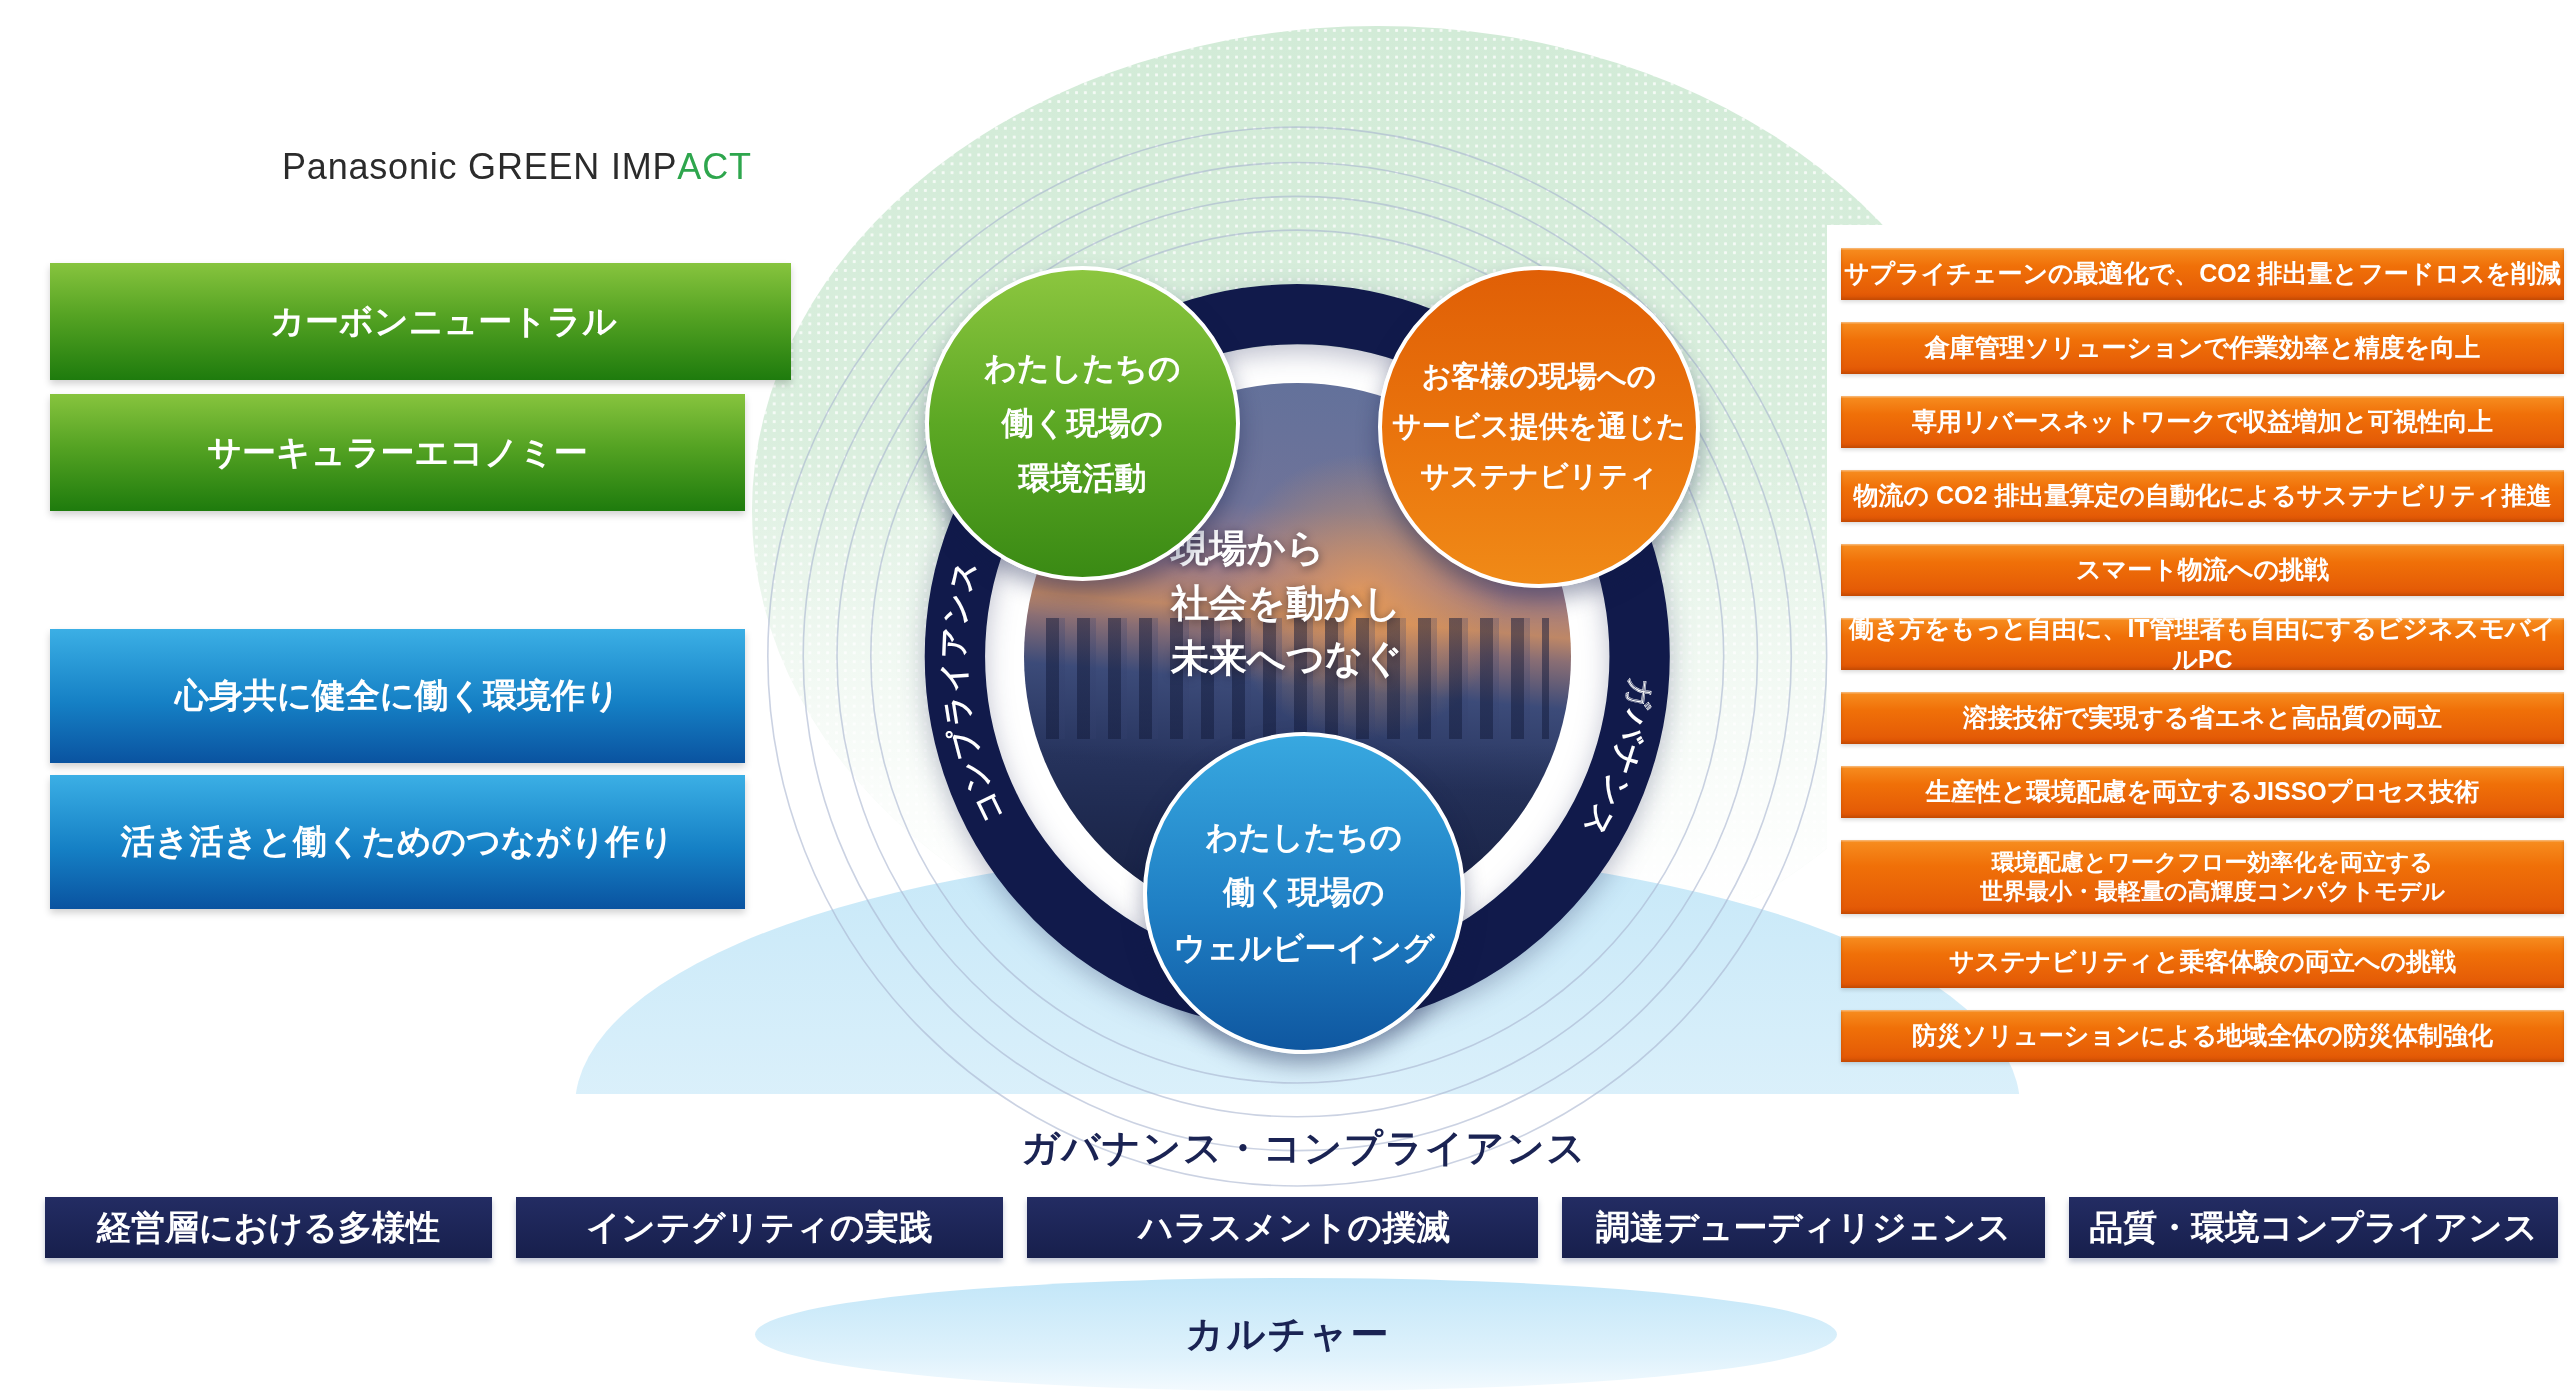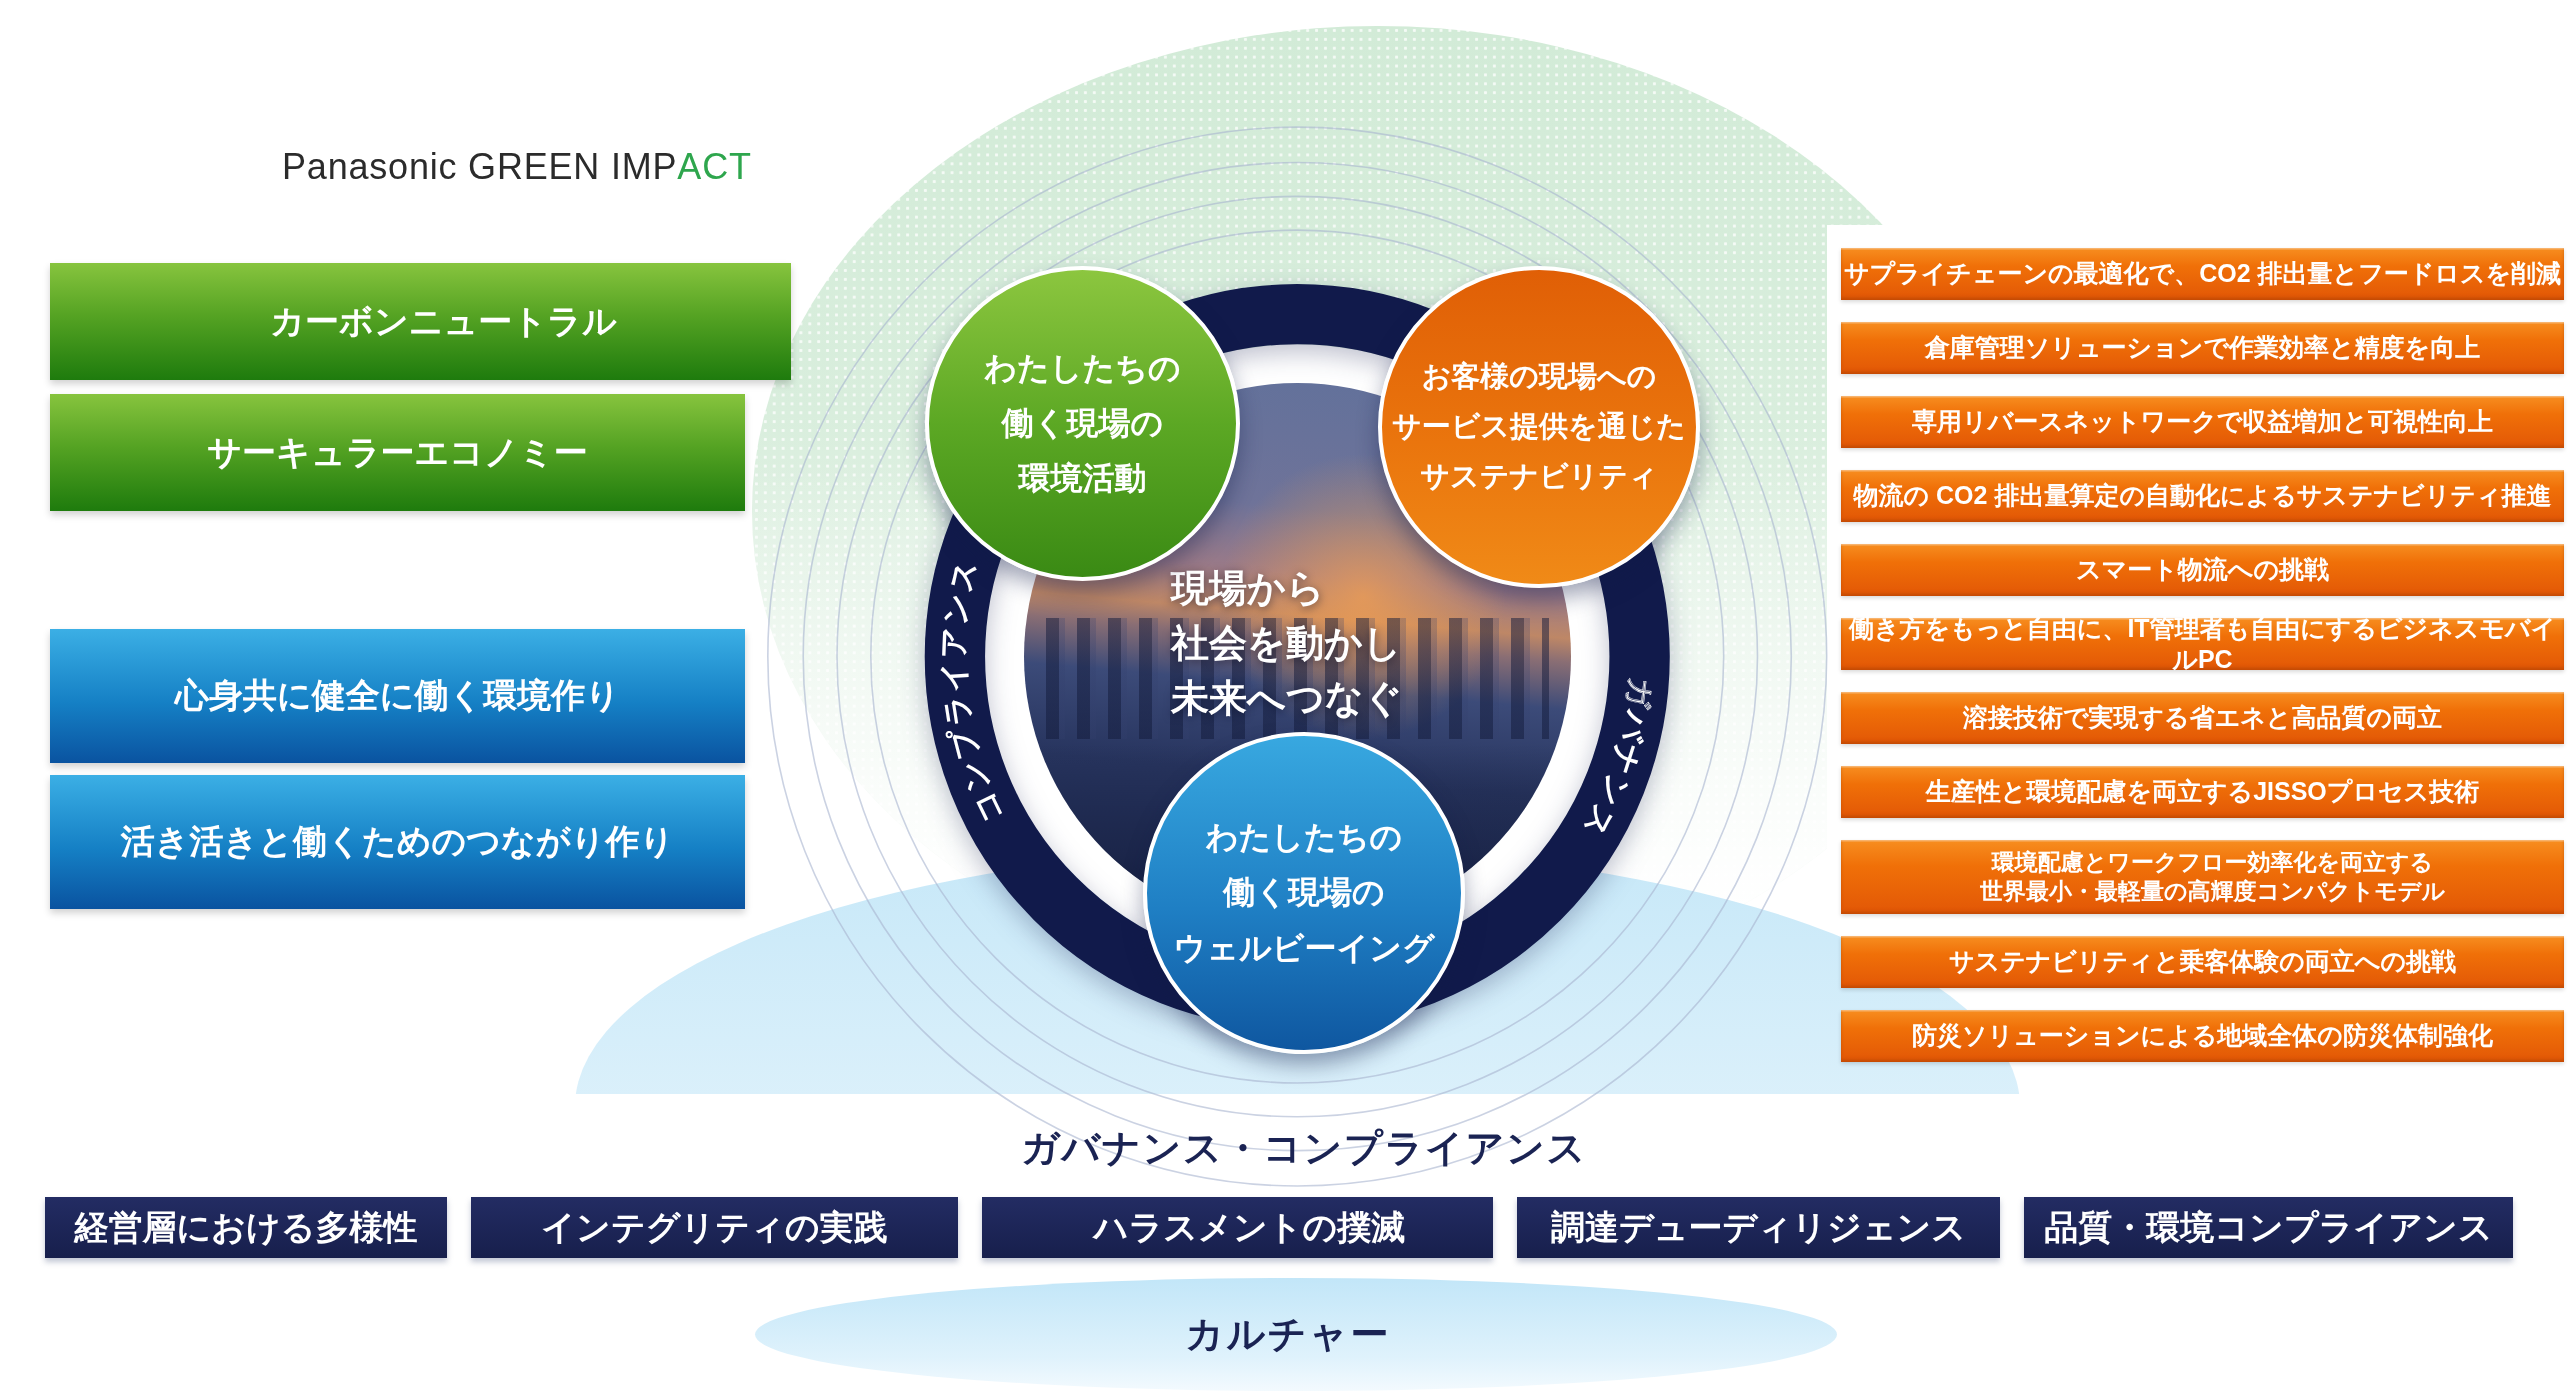--- a/index.html
+++ b/index.html
@@ -27,21 +27,21 @@
   .photo{position:absolute;left:1024px;top:383px;width:547px;height:547px;border-radius:50%;overflow:hidden;
     background:
       radial-gradient(circle at 62% 39%, rgba(255,165,75,.65), rgba(255,165,75,0) 30%),
       linear-gradient(185deg,#61719B 0%,#6F7399 25%,#9A7A88 36%,#BE8766 43%,#8A6E74 47%,#3C4B79 55%,#27345E 70%,#1B2750 100%);}
   .photo::before{content:"";position:absolute;left:4%;right:4%;top:43%;height:22%;opacity:.85;
     background:repeating-linear-gradient(90deg,rgba(18,26,58,.6) 0 13px,rgba(52,64,110,.3) 13px 19.3px,rgba(18,26,58,0) 19.3px 31px);}
   .photo::after{content:"";position:absolute;left:0;right:0;bottom:0;height:34%;
     background:linear-gradient(180deg,rgba(23,32,64,0) 0%,rgba(23,32,64,.55) 60%,rgba(16,24,52,.8) 100%);}
 
   .core-message{position:absolute;left:1171px;top:521px;width:418px;color:#fff;font-weight:bold;
-    font-size:38px;line-height:1.45;text-shadow:0 1.6px 8px rgba(10,15,40,.6);z-index:6;margin-top:40px;}
+    font-size:38px;line-height:1.45;text-shadow:0 1.6px 8px rgba(10,15,40,.6);z-index:6;}
 
   
   svg.ringtext{position:absolute;left:0;top:0;z-index:5;}
   svg.ringtext text{fill:#fff;font-weight:bold;font-size:38px;letter-spacing:2px;
     font-family:"Liberation Sans","DejaVu Sans",sans-serif;}
 
   
   .bubble{position:absolute;box-sizing:border-box;border-radius:50%;border:4px solid #fff;
     box-shadow:0 11.3px 21px rgba(15,25,70,.38);display:flex;flex-direction:column;justify-content:center;
     align-items:center;text-align:center;color:#fff;font-weight:bold;z-index:7;line-height:1.72;}
@@ -72,21 +72,21 @@
     box-shadow:inset 0 1.6px 0 rgba(255,255,255,.35), inset 0 -2.4px 3.2px rgba(160,60,0,.45), 0 2.4px 4px rgba(0,0,0,.15);}
   .bar.tall{height:74px;font-size:23px;padding-left:20px;}
 
   
   .gov-head{position:absolute;left:0;top:1123px;width:100%;text-align:center;font-size:38px;font-weight:bold;
     color:#1A2353;letter-spacing:1.6px;z-index:3;margin-left:16px;}
   .gov-row{position:absolute;left:45px;top:1197px;width:2516px;display:flex;gap:24px;z-index:3;}
   .gbox{background:linear-gradient(180deg,#232C63 0%,#171F4C 100%);color:#fff;font-weight:bold;font-size:34px;
     height:61px;display:flex;align-items:center;justify-content:center;text-align:center;
     box-shadow:0 4px 5.6px rgba(120,130,160,.45);}
-  .gbox:nth-child(1){width:402px;} .gbox:nth-child(2){width:487px;text-align:right;} .gbox:nth-child(3){width:487px;padding-left:24px;}
+  .gbox:nth-child(1){width:447px;} .gbox:nth-child(2){width:487px;text-align:right;} .gbox:nth-child(3){width:487px;padding-left:24px;}
   .gbox:nth-child(4){width:483px;} .gbox:nth-child(5){width:489px;}
   .culture-band{position:absolute;left:755px;top:1278px;width:1082px;height:113px;border-radius:50%;
     background:linear-gradient(180deg,#C2E6F8 0%,#DFF2FC 70%,#F3FAFE 100%);}
   .culture-label{position:absolute;left:0;top:1309px;width:100%;text-align:center;font-size:38px;
     font-weight:bold;color:#1A2353;letter-spacing:2.4px;z-index:3;}
 </style>
 </head>
 <body>
 
 <div class="canvas">

